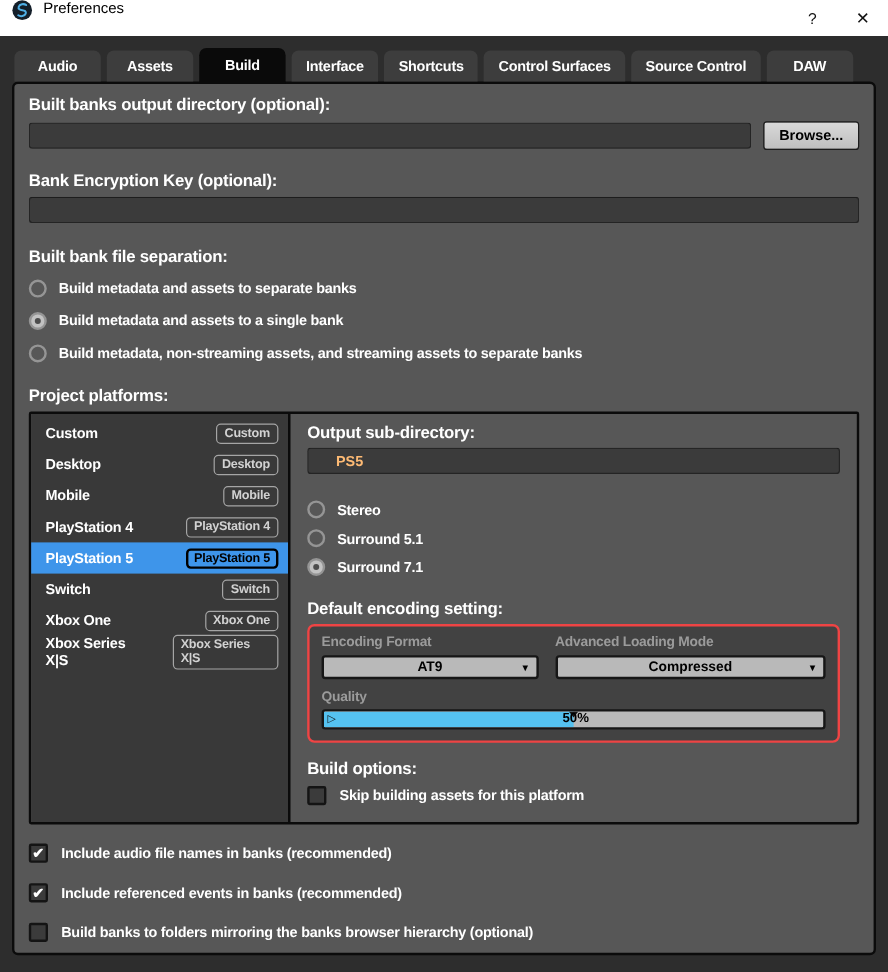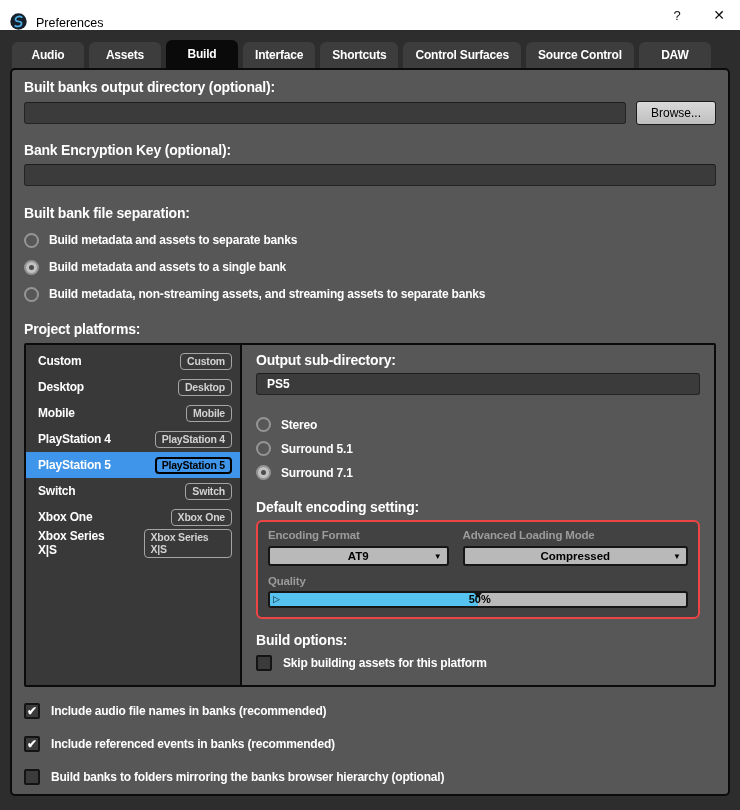--- a/index.html
+++ b/index.html
@@ -6,21 +6,21 @@
   html,body { width: 740px; height: 810px; }
   body {
     font-family: "Liberation Sans", sans-serif;
     background: #2d2d2d;
     overflow: hidden;
     position: relative;
   }
   
   .titlebar {
     height: 30px; background: #ffffff;
-    display: flex; align-items: flex-end; padding: 0 0 0 10px;
+    display: flex; align-items: flex-start; padding: 0 0 0 10px;
   }
   .app-icon { width: 17px; height: 17px; display: block; }
   .win-title { font-size: 12.5px; color: #000; margin-left: 9px; letter-spacing: 0; }
   .titlebar-spacer { flex: 1; }
   .tb-btn {
     width: 42px; height: 30px; display: flex; align-items: center; justify-content: center;
     font-size: 13px; color: #111; background: transparent; border: none; cursor: default;
     font-family: "Liberation Sans", sans-serif;
   }
   .tb-close { font-size: 14px; }
@@ -44,29 +44,29 @@
     background: #575757; border: 2px solid #0b0b0b; border-radius: 5px;
     padding: 8px 12px; position: relative; z-index: 1; overflow: hidden;
   }
   .field-label {
     color: #fff; font-size: 14px; font-weight: bold; letter-spacing: -0.2px;
     height: 15px; line-height: 15px;
   }
   .text-input {
     display: block; width: 100%; height: 22px;
     background: #3b3b3b; border: 1px solid #242424; border-top-color:#1d1d1d;
-    border-radius: 3px; color: #ffffff; font-size: 12px; font-weight: bold;
-    padding: 0 10px; font-family: "Liberation Sans", sans-serif; outline: none;
+    border-radius: 3px; color: #fdba74; font-size: 12px; font-weight: bold;
+    padding: 0 23px; font-family: "Liberation Sans", sans-serif; outline: none;
   }
   .row1 { display: flex; gap: 10px; align-items: center; margin-top: 6px; }
   .row1 .text-input { flex: 1; }
   .browse-btn {
     width: 80px; height: 24px; background: linear-gradient(#d9d9d9,#bfbfbf);
     border: 1px solid #1c1c1c; border-radius: 3px;
-    color: #000; font-size: 12px; font-weight: normal;
+    color: #000; font-size: 12px; font-weight: bold;
     font-family: "Liberation Sans", sans-serif;
   }
   .mt2 { margin-top: 2px; } .mt6 { margin-top: 6px; }
   .mt18 { margin-top: 18px; } .mt20 { margin-top: 20px; }
   
   .radio-row { display: flex; align-items: center; gap: 10px; margin-top: 11px; height: 16px; }
   .radio {
     width: 15px; height: 15px; border-radius: 50%;
     border: 2px solid #959595; background: transparent; flex: none;
     display: flex; align-items: center; justify-content: center;

